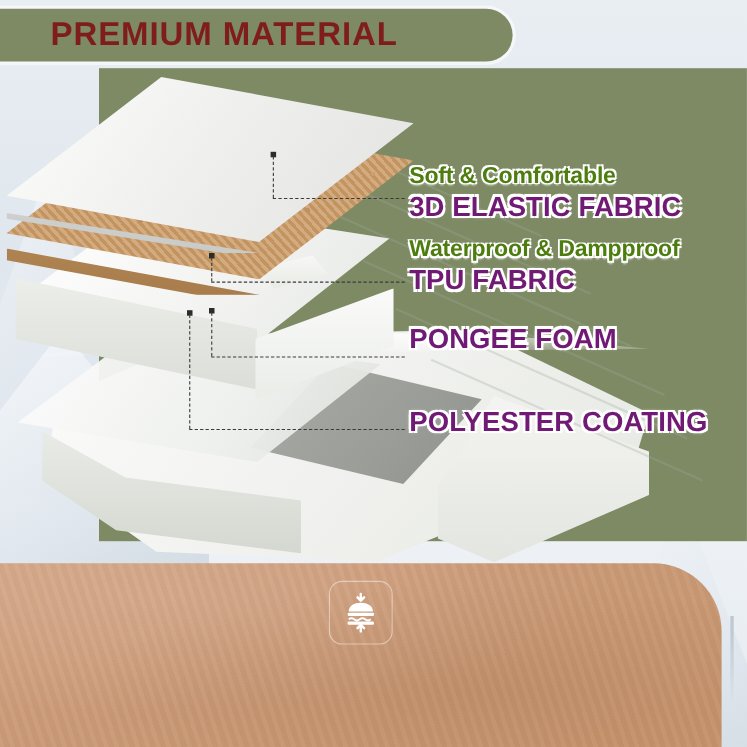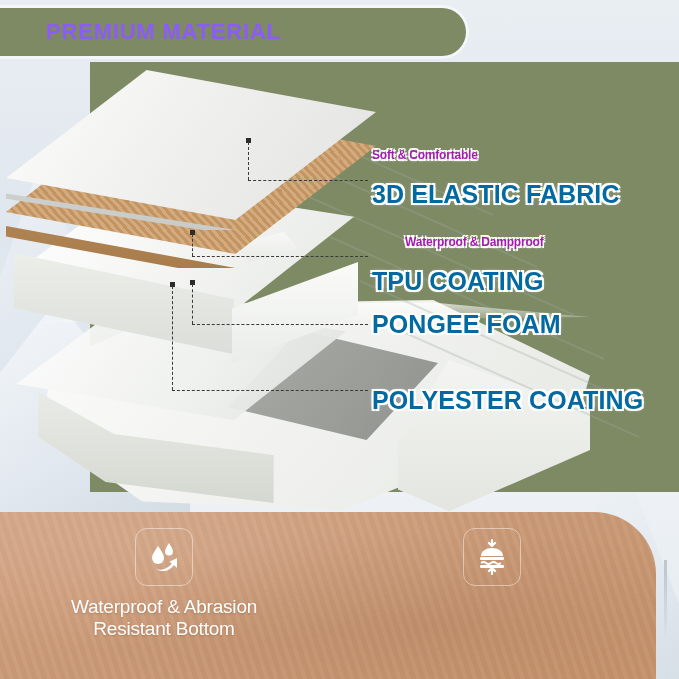--- a/index.html
+++ b/index.html
@@ -55,22 +55,22 @@
     width: 466px; height: 48px;
     background: #7d8a64;
     border-radius: 0 24px 24px 0;
     box-shadow: 0 0 0 3px rgba(255,255,255,.55);
   }
   .header-title {
     position: absolute;
     left: 46px; top: 14px;
     width: 410px; height: 36px;
     line-height: 36px;
-    color: #8b5cf6;
-    font-size: 22px;
+    color: #7f1d1d;
+    font-size: 30px;
     font-weight: bold;
     letter-spacing: .8px;
     white-space: nowrap;
   }
 
   
   .green-panel {
     position: absolute;
     left: 90px; top: 62px;
     width: 589px; height: 430px;
@@ -192,33 +192,33 @@
   .lead-h { border-top: 1px dashed #3a3a36; }
   .lead-dot {
     position: absolute;
     width: 5px; height: 5px;
     background: #2c2c28;
   }
 
   
   .callout { position: absolute; left: 372px; }
   .callout .sub {
-    color: #a21caf;
-    font-size: 12px;
+    color: #4d7c0f;
+    font-size: 21px;
     font-weight: bold;
     letter-spacing: -.2px;
     text-shadow:
       -1.6px -1.6px 0 #fff, 1.6px -1.6px 0 #fff,
       -1.6px  1.6px 0 #fff, 1.6px  1.6px 0 #fff,
        0 2px 2px rgba(255,255,255,.9);
     white-space: nowrap;
   }
   .callout .main {
-    margin-top: 18px;
-    color: #0369a1;
+    margin-top: 2px;
+    color: #701a75;
     font-size: 25px;
     font-weight: bold;
     letter-spacing: .1px;
     text-shadow:
       -2px -2px 0 #fff, 2px -2px 0 #fff,
       -2px  2px 0 #fff, 2px  2px 0 #fff,
        0 0 4px rgba(255,255,255,.95);
     white-space: nowrap;
   }
 
@@ -335,49 +335,38 @@
     <div class="lead-h" style="left:172px;top:390px;width:196px;"></div>
   </div>
 
   <div class="header-band"></div>
   <div class="header-title">PREMIUM MATERIAL</div>
 
   <div class="callout" style="top:148px;">
     <div class="sub">Soft &amp; Comfortable</div>
     <div class="main">3D ELASTIC FABRIC</div>
   </div>
-  <div class="callout" style="top:235px;text-align:right;">
+  <div class="callout" style="top:215px;">
     <div class="sub">Waterproof &amp; Dampproof</div>
-    <div class="main">TPU COATING</div>
+    <div class="main">TPU FABRIC</div>
   </div>
   <div class="callout" style="top:292px;">
     <div class="main">PONGEE FOAM</div>
   </div>
   <div class="callout" style="top:368px;">
     <div class="main">POLYESTER COATING</div>
   </div>
 
   <div class="tan-panel">
     <div class="tan-grain"></div>
   </div>
 
   <div class="features">
 
 
-    <div class="feature">
-      <div class="feature-icon-box">
-        <svg width="40" height="40" viewBox="0 0 40 40">
-          <path d="M14 9 C10 15 8 18 8 21 A6 6 0 0 0 20 21 C20 18 18 15 14 9 Z" fill="#ffffff"></path>
-          <path d="M25 6 C22.5 10 21 12.5 21 14.5 A4 4 0 0 0 29 14.5 C29 12.5 27.5 10 25 6 Z" fill="#ffffff"></path>
-          <path d="M12 32 C17 34 24 32 28 26 L25 25 L33 21 L33 31 L30 28 C26 34 18 36 12 32 Z" fill="#ffffff"></path>
-        </svg>
-      </div>
-      <div class="feature-label">Waterproof &amp; Abrasion
-Resistant Bottom</div>
-    </div>
 
     <div class="feature">
       <div class="feature-icon-box">
         <svg width="40" height="40" viewBox="0 0 40 40">
           <path d="M20 3 L20 9 M20 9 L17 6 M20 9 L23 6" stroke="#ffffff" stroke-width="2.2" fill="none" stroke-linecap="round"></path>
           <path d="M9 19 C9 14 14 11 20 11 C26 11 31 14 31 19 Z" fill="#ffffff"></path>
           <rect x="8" y="20" width="24" height="3" rx="1.2" fill="#ffffff"></rect>
           <path d="M9 26 q2.5 -2 5 0 q2.5 2 5 0 q2.5 -2 5 0 q2.5 2 5 0" stroke="#ffffff" stroke-width="1.8" fill="none"></path>
           <rect x="8" y="28" width="24" height="3" rx="1.2" fill="#ffffff"></rect>
           <path d="M20 37 L20 31 M20 31 L17 34 M20 31 L23 34" stroke="#ffffff" stroke-width="2.2" fill="none" stroke-linecap="round"></path>

